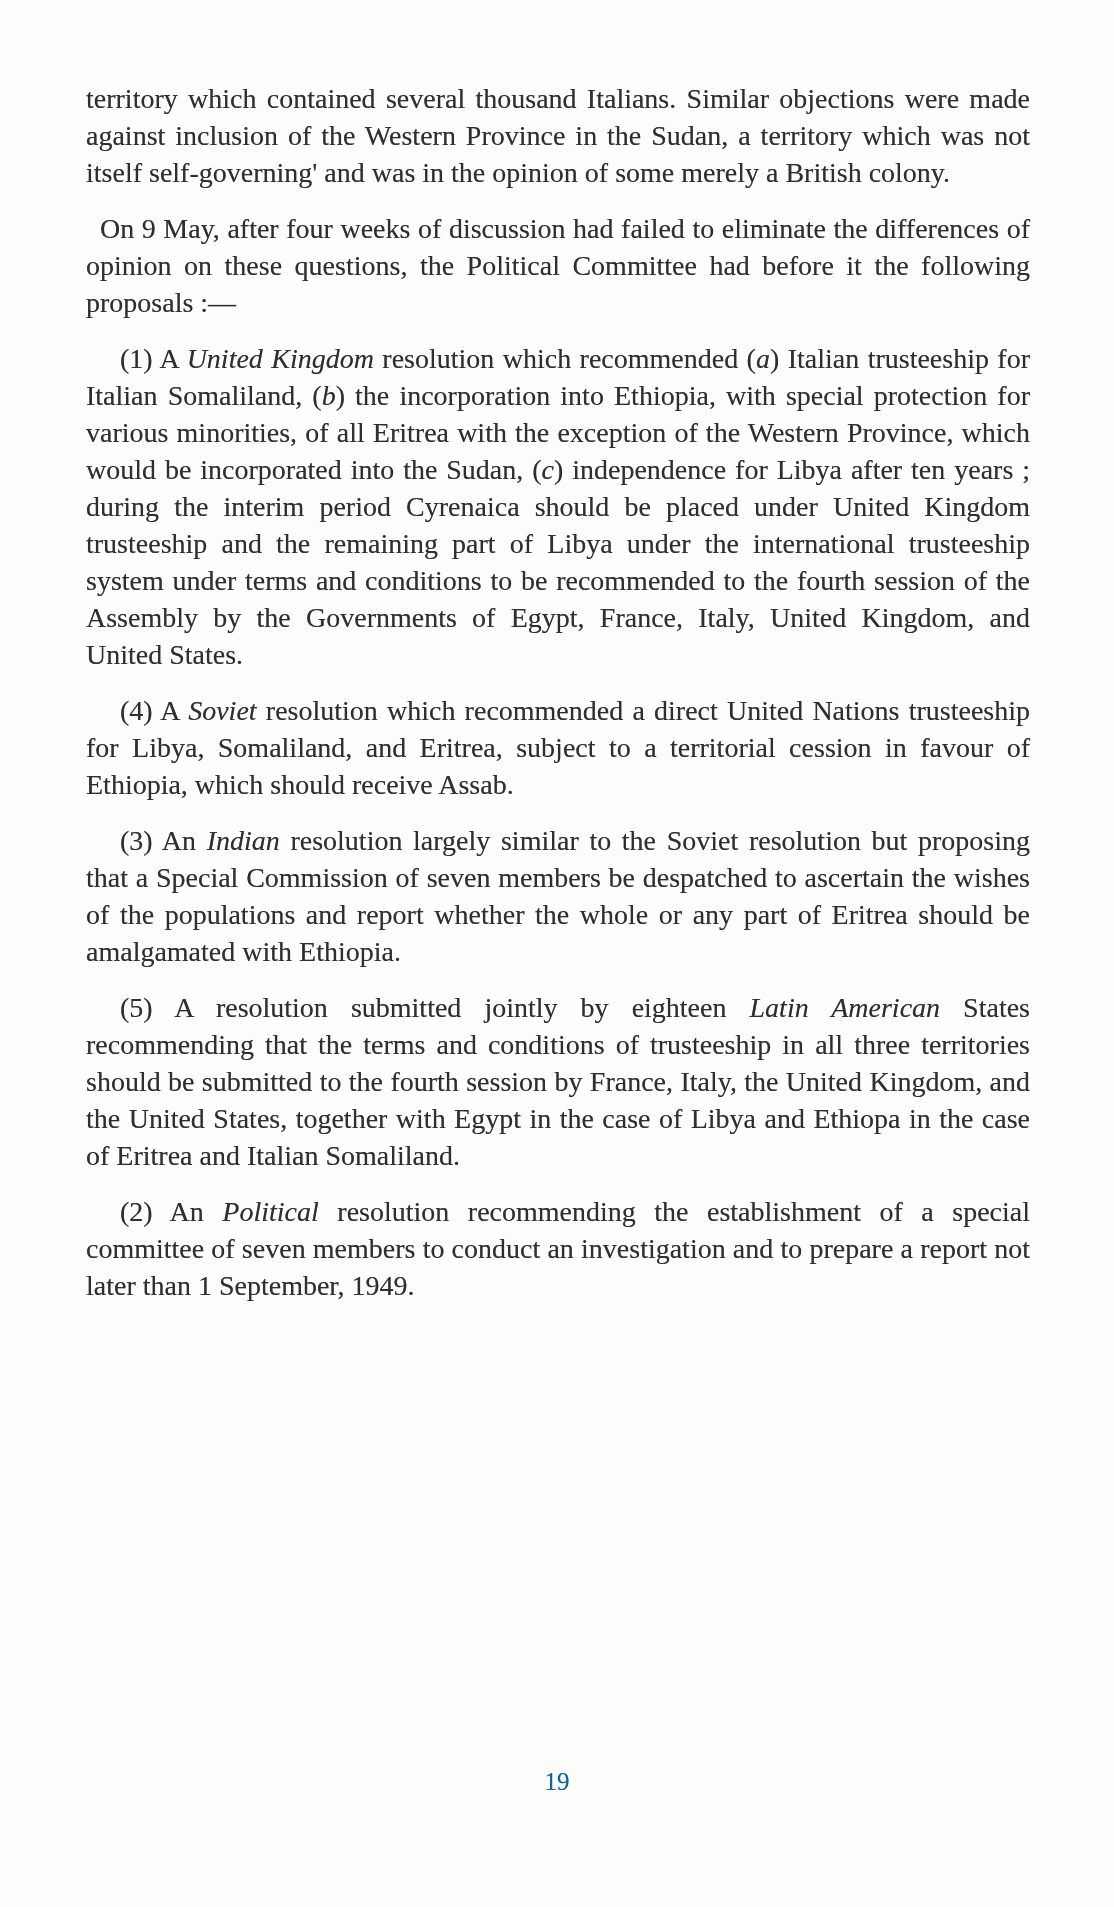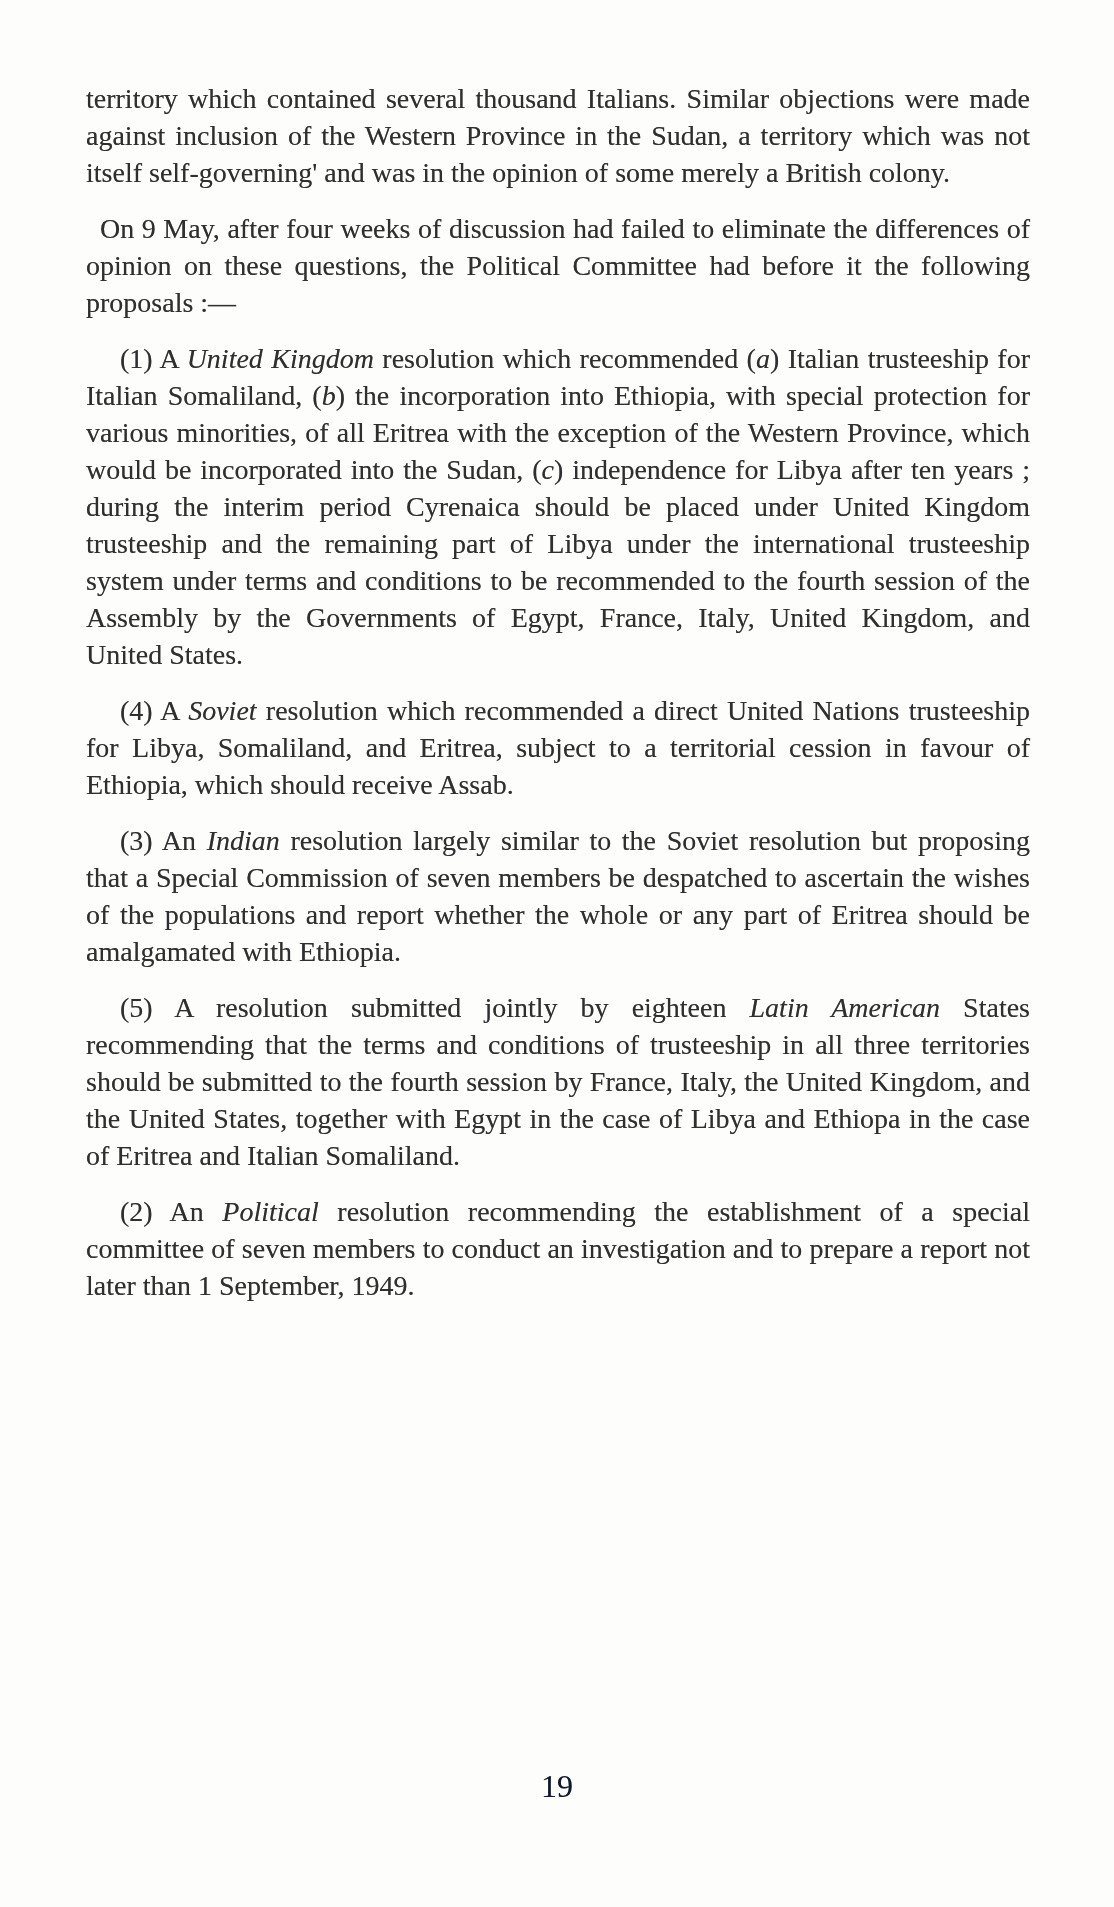--- a/index.html
+++ b/index.html
@@ -39,22 +39,22 @@
     text-indent: 14px;
   }
   .para i {
   }
   .page-number {
     position: absolute;
     top: 1768px;
     left: 0;
     width: 100%;
     text-align: center;
-    color: #0f172a;
-    font-size: 32px;
+    color: #0369a1;
+    font-size: 25px;
     text-shadow: 0 0 0.5px rgba(60,60,60,0.5);
   }
 </style>
 </head>
 <body>
 
 <div class="scan-page" style="background: rgb(253, 253, 252);">
   <div class="text-block" style="color: rgb(47, 47, 47);">
       <p class="para"><span>territory which contained several thousand Italians.  Similar objections were made against inclusion of the Western Province in the Sudan, a territory which was not itself self-governing' and was in the opinion of some merely a British colony.</span></p>
       <p class="para indent-small"><span>On 9 May, after four weeks of discussion had failed to eliminate the differences of opinion on these questions, the Political Committee had before it the following proposals :—</span></p>

